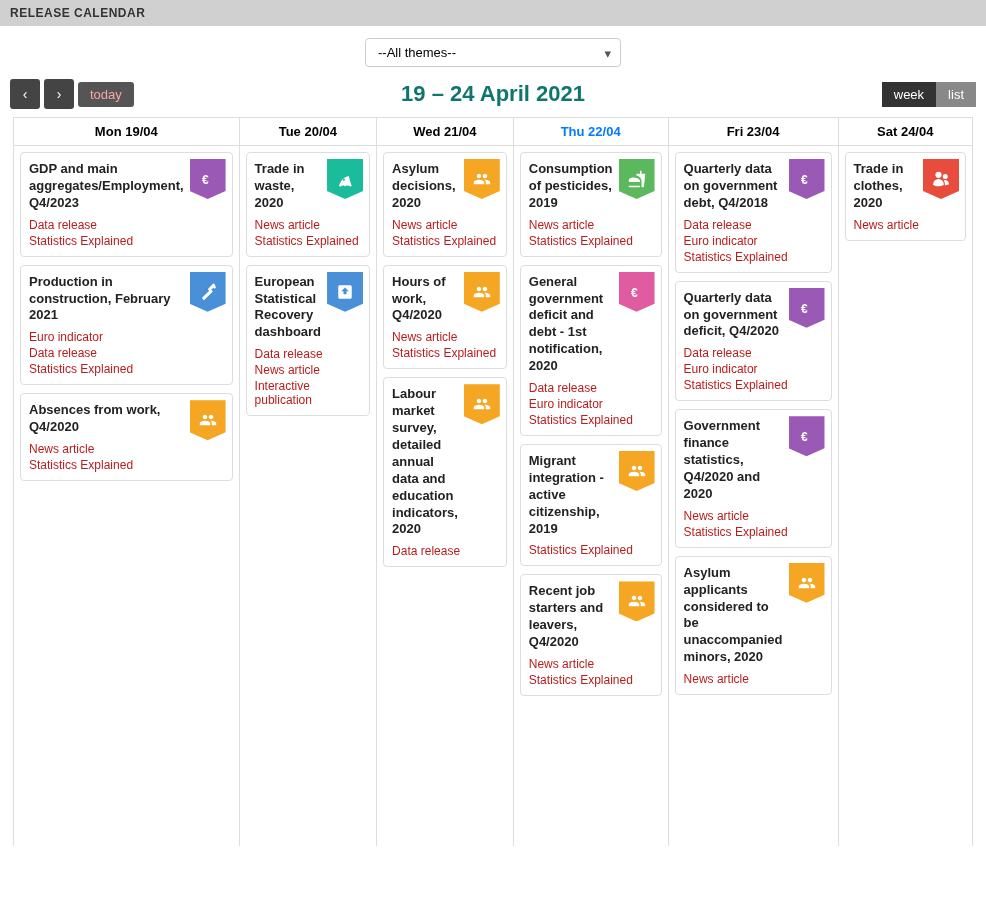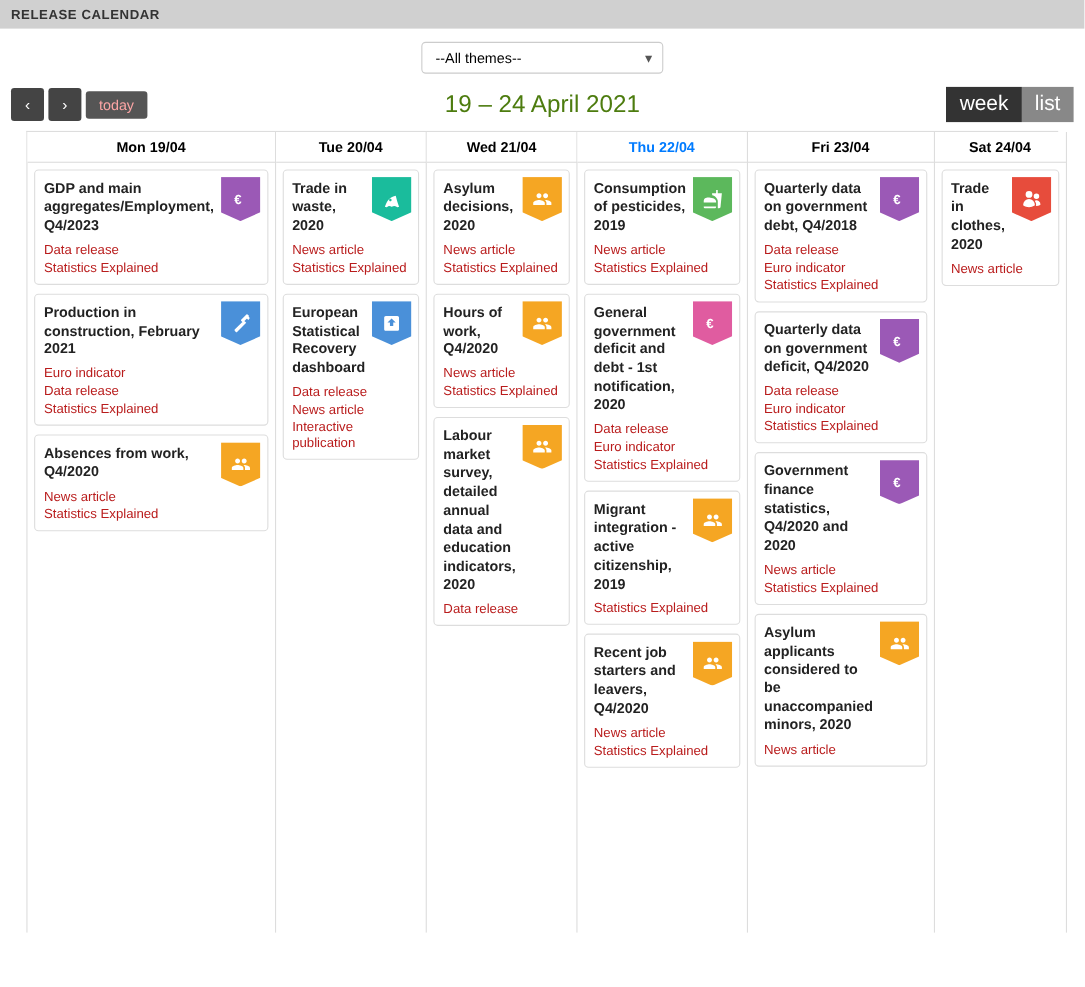--- a/index.html
+++ b/index.html
@@ -21,21 +21,21 @@
       padding: 12px 10px;
       gap: 8px;
       position: relative;
     }
 
     #theme-select {
       padding: 6px 12px;
       border: 1px solid #ccc;
       border-radius: 4px;
       font-size: 13px;
-      width: 220px;
+      width: 256px;
       background: #fff;
       appearance: none;
       cursor: pointer;
     }
 
     .select-wrapper {
       position: relative;
     }
 
     .select-wrapper::after {
@@ -83,54 +83,54 @@
       padding: 5px 12px;
       cursor: pointer;
       font-size: 13px;
     }
 
     #date-title {
       position: absolute;
       left: 50%;
       transform: translateX(-50%);
       font-size: 22px;
-      font-weight: normal;
-      color: #4d7c0f;
+      font-weight: bold;
+      color: #0f766e;
     }
 
     #view-buttons {
       margin-left: auto;
       display: flex;
       gap: 0;
     }
 
     .view-btn {
       padding: 5px 12px;
       border: none;
       cursor: pointer;
-      font-size: 19px;
+      font-size: 13px;
     }
 
     .view-btn.active {
       background: #333;
       color: #fff;
     }
 
     .view-btn:not(.active) {
       background: #888;
       color: #fff;
       padding-left: 12px;
     }
 
     #calendar {
       display: grid;
       grid-template-columns: repeat(6, 1fr);
       border-top: 1px solid #ddd;
       border-left: 1px solid #ddd;
-      margin: 0 24px;
+      margin: 0 13px;
     }
 
     .day-header {
       padding: 6px;
       text-align: center;
       font-size: 13px;
       font-weight: bold;
       border-right: 1px solid #ddd;
       border-bottom: 1px solid #ddd;
       background: #fff;

